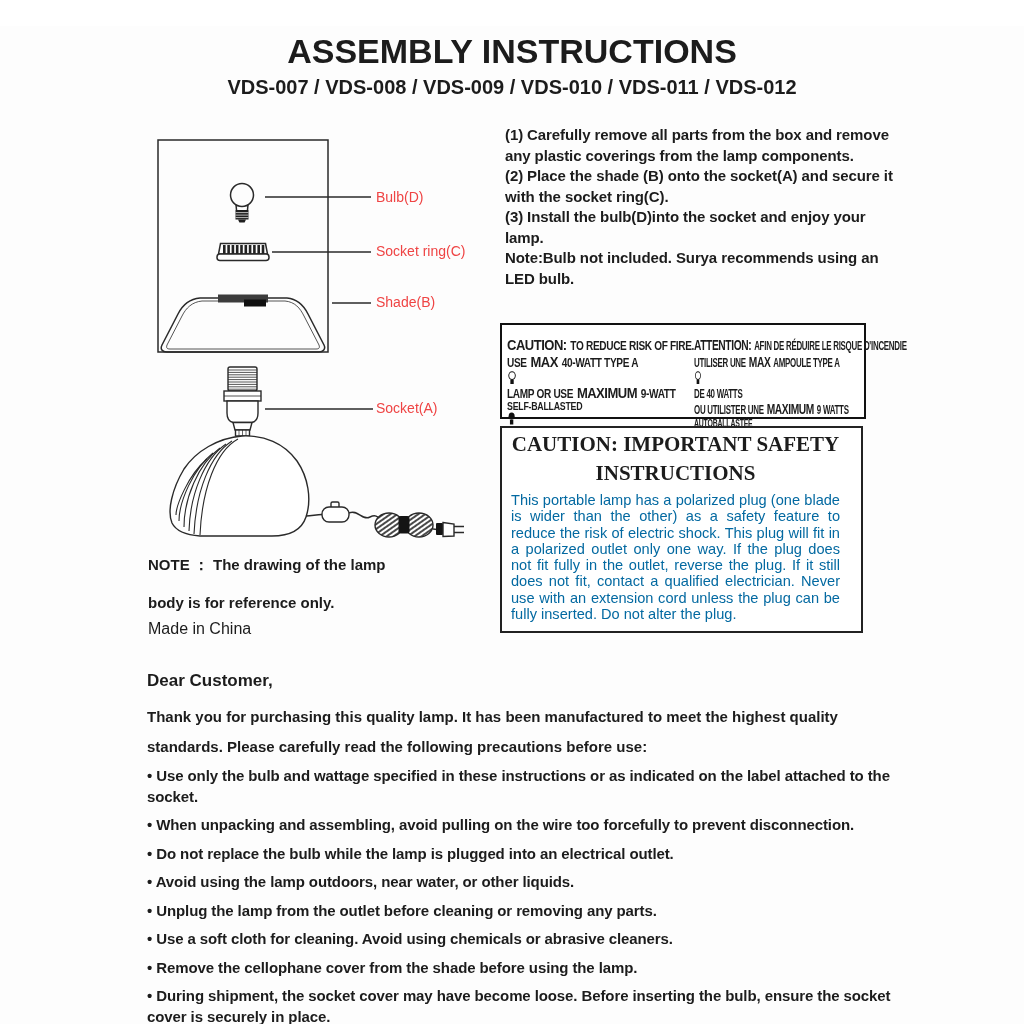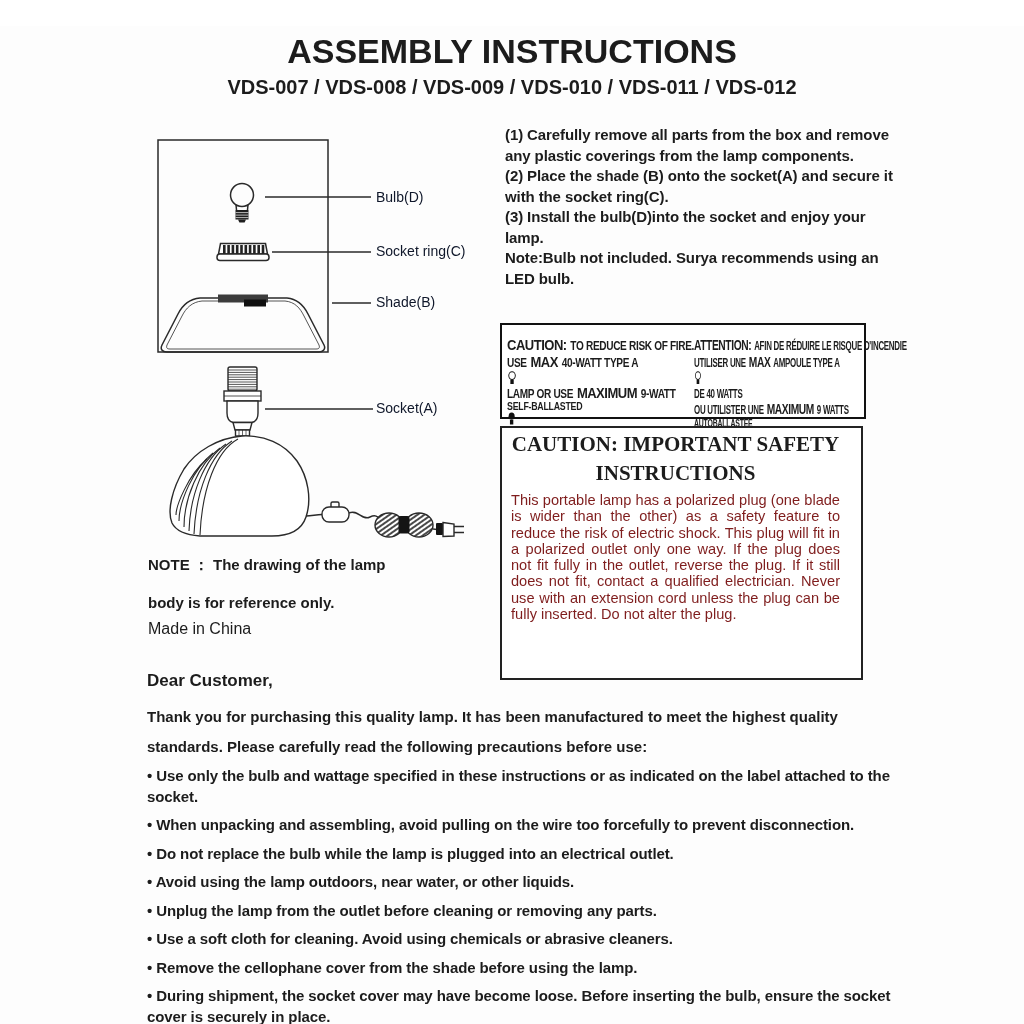--- a/index.html
+++ b/index.html
@@ -20,28 +20,28 @@
   .ccol.fr{width:48%;}
   .cl{white-space:nowrap;transform-origin:0 50%;line-height:1.05;}
   .en .cl{transform:scaleX(0.84);}
   .fr .cl{transform:scaleX(0.66);}
   .cbig{font-size:15.5px;font-weight:800;letter-spacing:-0.6px;}
   .cmid{font-size:12px;font-weight:700;letter-spacing:-0.4px;}
   .sm4{font-size:10.5px;font-weight:700;letter-spacing:-0.3px;}
   .sm5{font-size:9px;font-weight:700;letter-spacing:-0.3px;}
   .bulbI{vertical-align:-2px;margin:0 1px;}
   
-  #cbox2{left:500px;top:400px;width:363px;height:254px;border:2px solid #222;box-sizing:border-box;
+  #cbox2{left:500px;top:400px;width:363px;height:207px;border:2px solid #222;box-sizing:border-box;
          padding:3px 21px 0 9px;background:#fff;}
   #cbox2 .t{font-family:"Liberation Serif",serif;font-weight:700;font-size:21px;line-height:23px;
             text-align:center;margin:2px 0 0 0;}
   #cbox2 .t2{margin:6px 0 7px 0;}
-  #cbox2 .b{font-size:14.6px;line-height:16.3px;text-align:justify;font-weight:400;color:#7f1d1d;}
-  
-  .dlabel{left:376px;font-size:14px;font-weight:400;color:#0f172a;}
+  #cbox2 .b{font-size:14.6px;line-height:16.3px;text-align:justify;font-weight:400;color:#0369a1;}
+  
+  .dlabel{left:376px;font-size:14px;font-weight:400;color:#ef4444;}
   
   .noteline{left:148px;font-size:15px;font-weight:700;}
   #madein{left:148px;font-size:16px;font-weight:400;}
   
   #customer{left:147px;top:645px;width:758px;}
   #customer h2{font-size:17px;font-weight:700;margin:0 0 11px 0;}
   #customer .intro{font-size:15px;line-height:30px;font-weight:700;margin:0 0 4px 0;}
   #customer .bullet{font-size:15px;line-height:20.5px;font-weight:700;margin:0 0 8px 0;letter-spacing:-0.1px;}
   svg{display:block;}
 </style>

